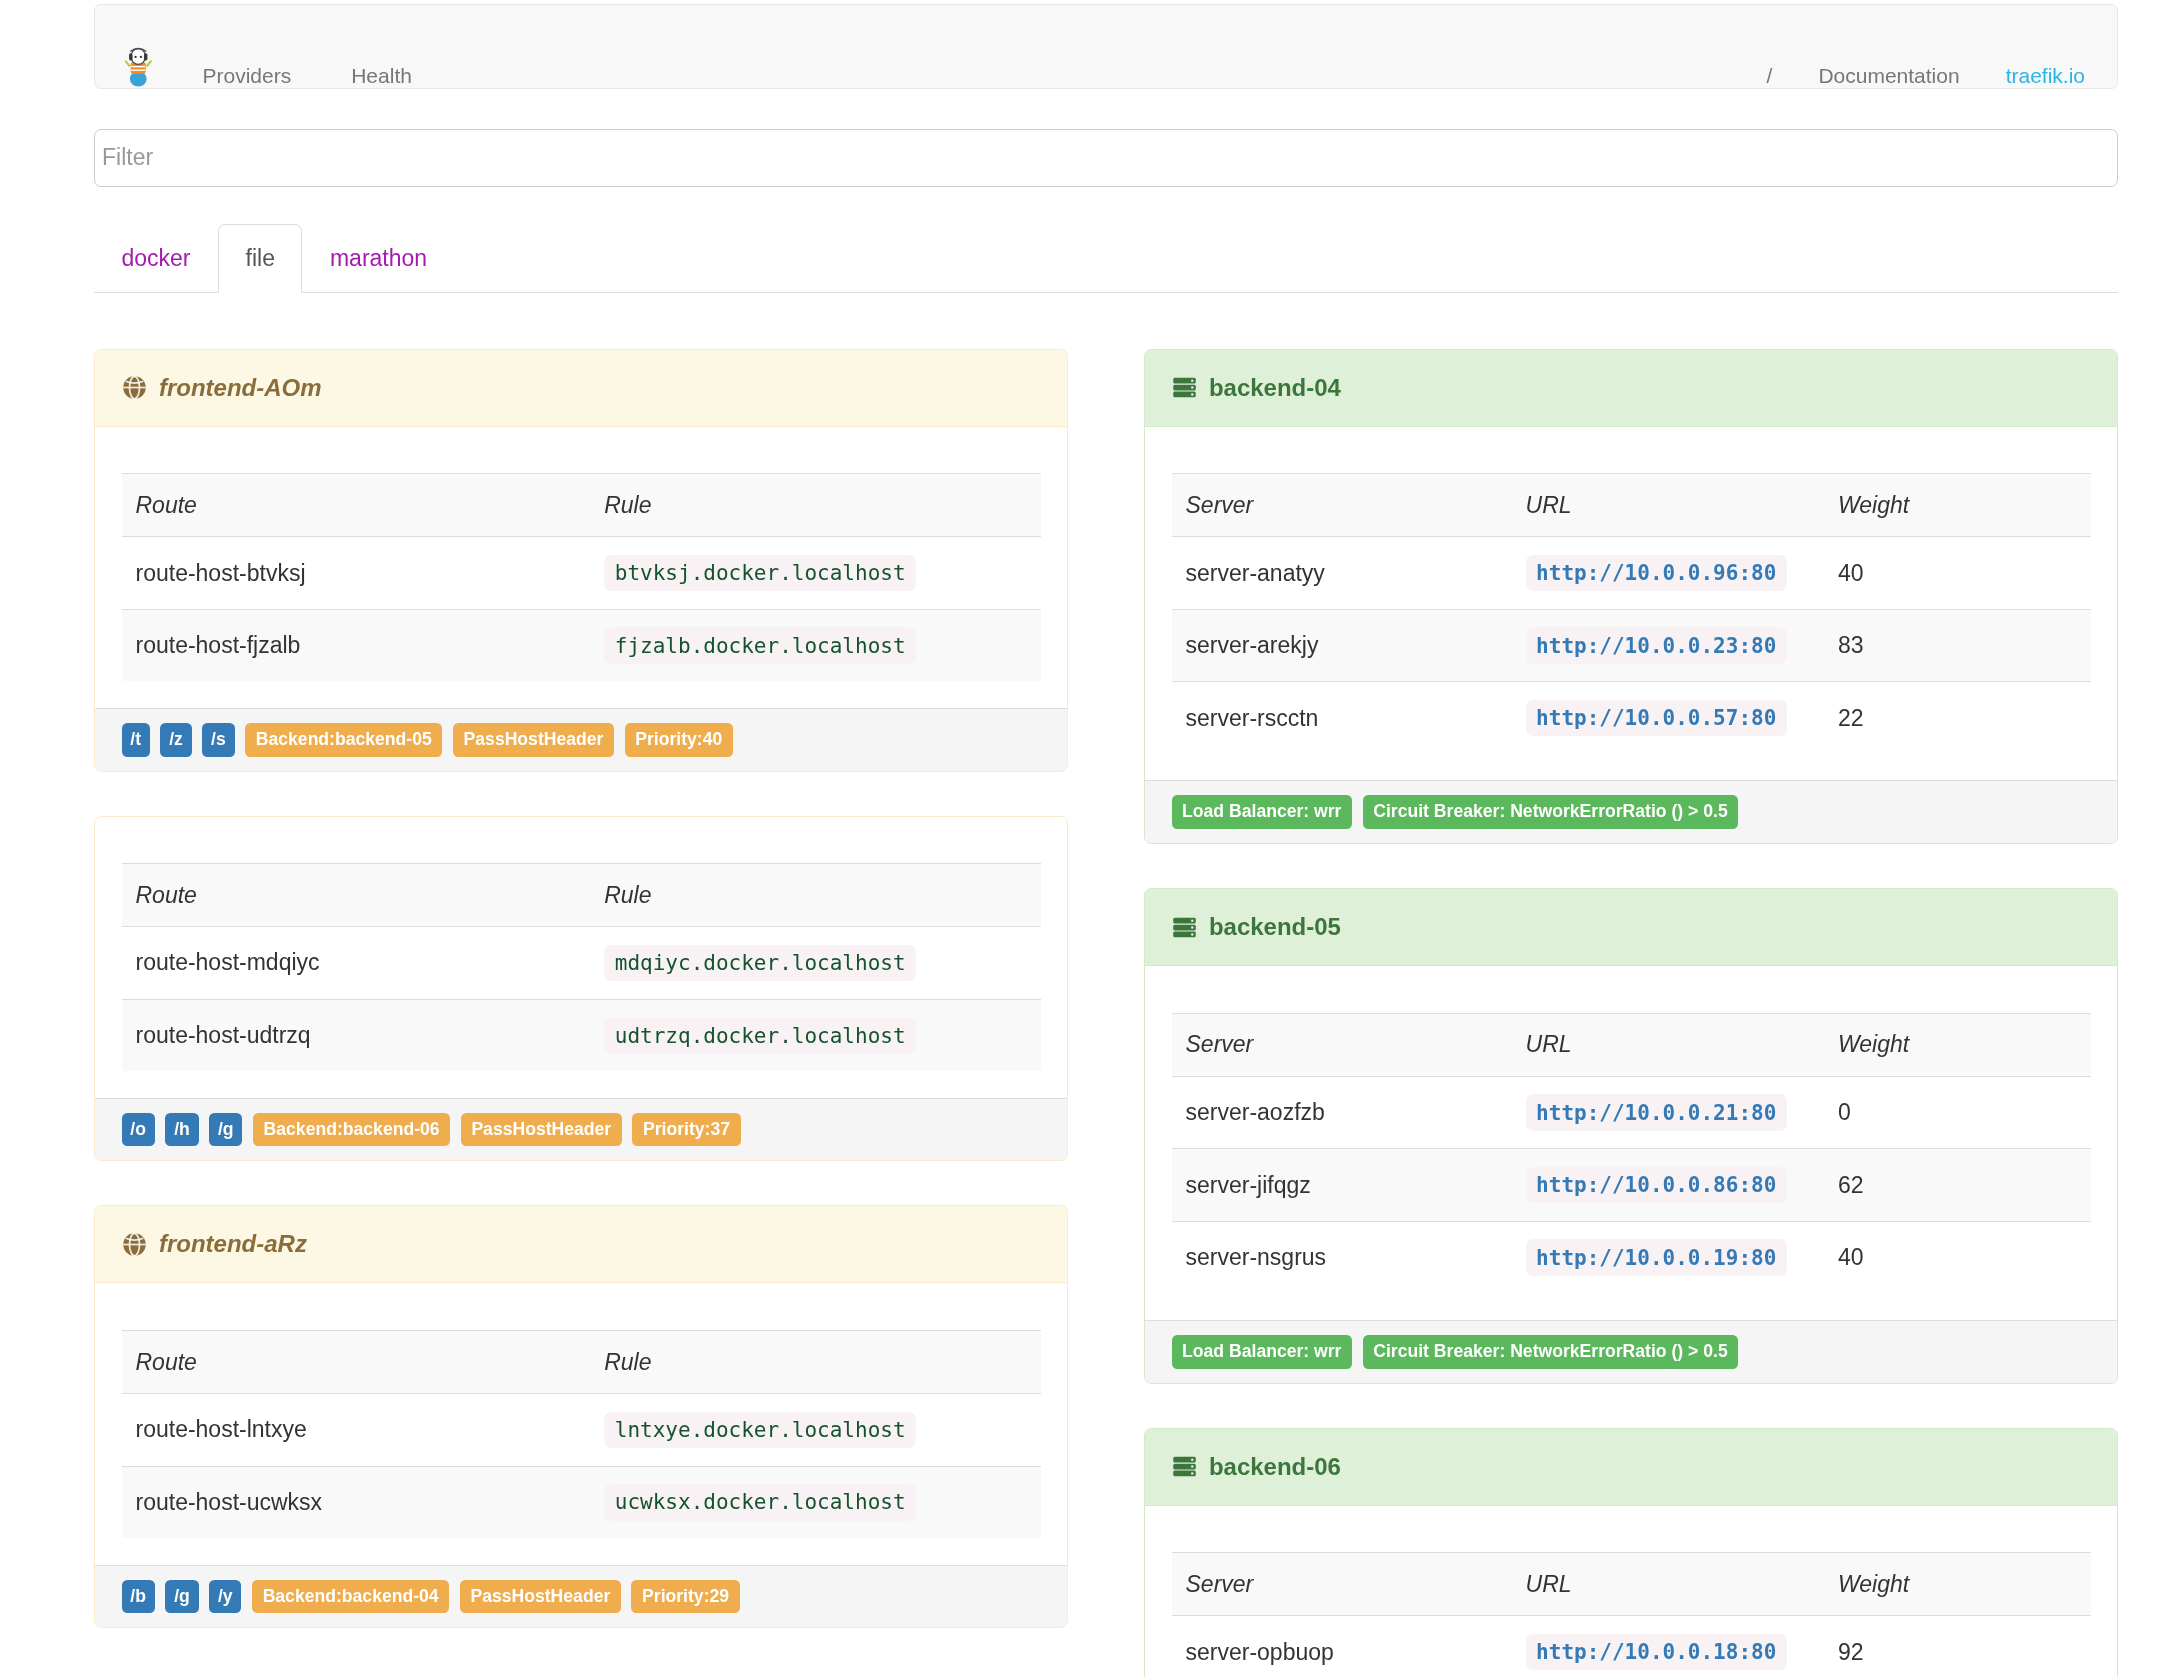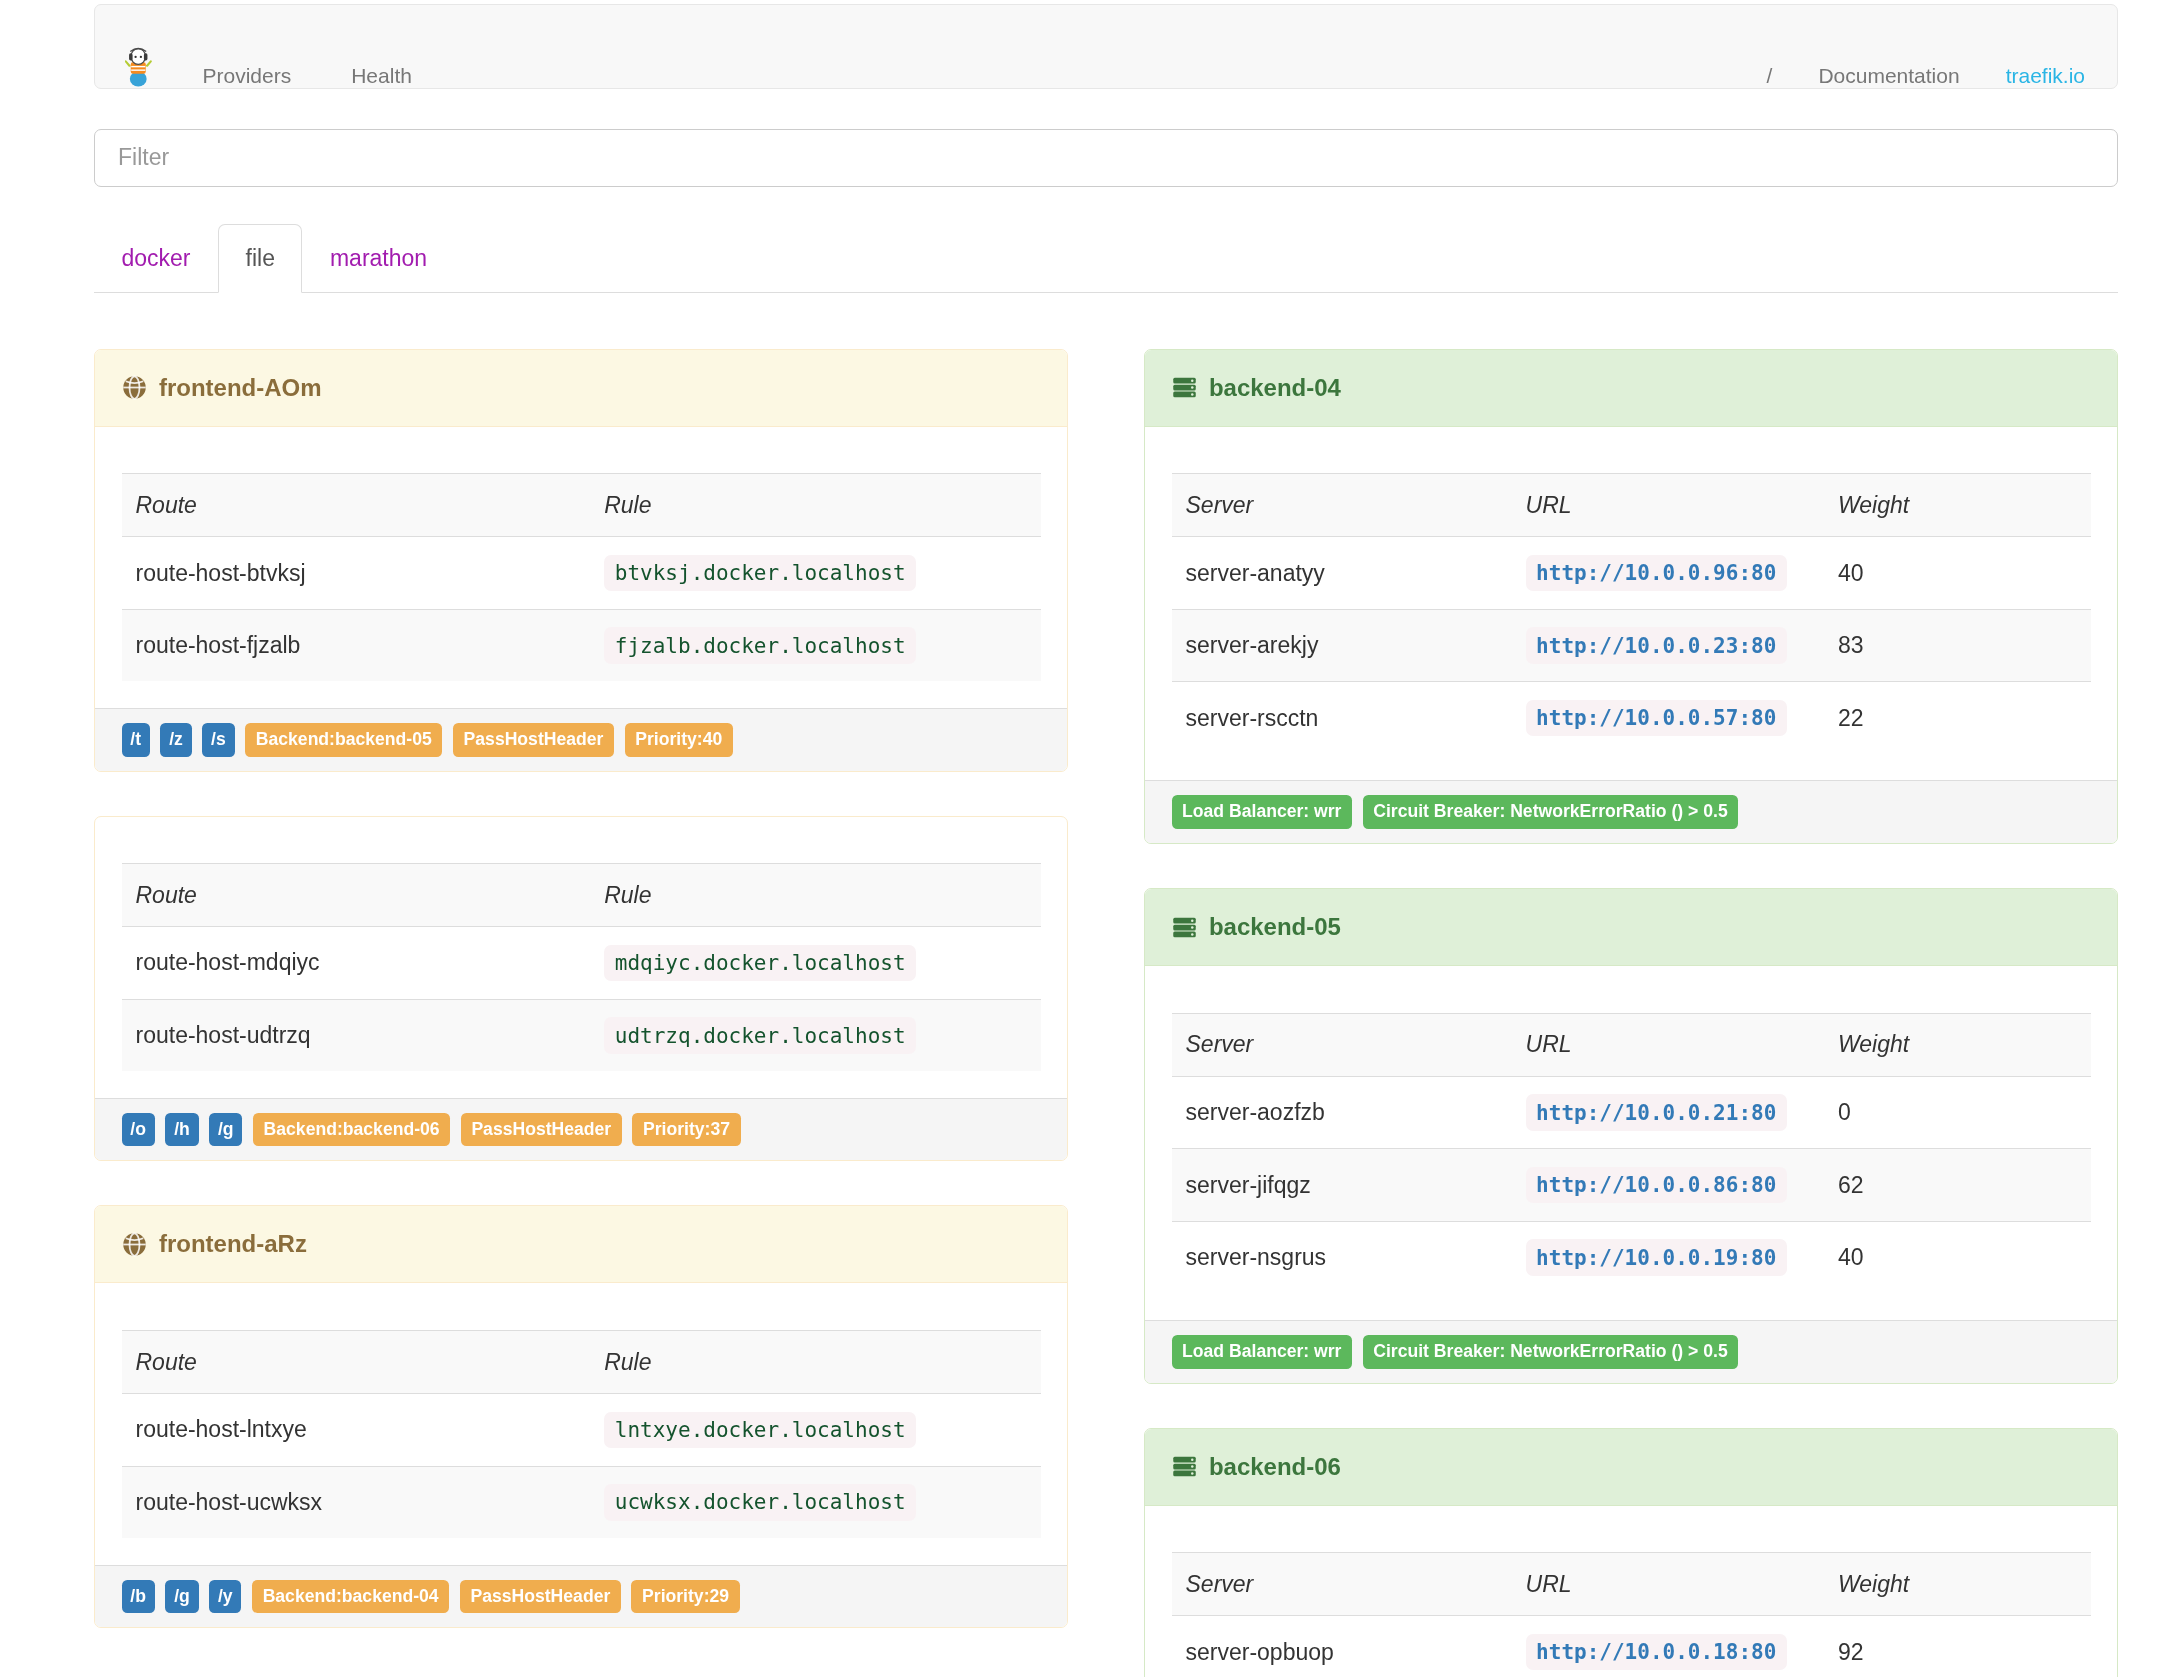--- a/index.html
+++ b/index.html
@@ -21,21 +21,21 @@
   .brand { display:flex; align-items:center; margin-right:51px; }
   .nav-left { display:flex; gap:60px; }
   .nav-right { margin-left:auto; display:flex; gap:46px; align-items:center; }
   .nav-link { color:#777; font-size:21px; text-decoration:none; cursor:pointer; }
   .nav-link.ext { color:#2ab5e5; }
 
   
   .filter-input {
     margin-top:40px; width:100%; height:58px;
     border:0.9px solid #ccc; border-radius:7px;
-    padding:0 23px; font-size:23px; color:#555;
+    padding:0 7px; font-size:23px; color:#555;
     font-family:"Liberation Sans", sans-serif; outline:none; display:block;
   }
   .filter-input::placeholder { color:#999; }
 
   
   .tabs { display:flex; border-bottom:0.9px solid #ddd; margin-top:37px; }
   .tab {
     display:block; padding:20px 26.5px; font-size:23px; color:#a21caf;
     border:0.9px solid transparent; margin-bottom:-0.9px;
     border-radius:7px 7px 0 0; cursor:pointer; text-decoration:none;
@@ -47,21 +47,21 @@
   .col { width:974px; flex:none; }
 
   
   .panel { border:0.9px solid #ddd; border-radius:7px; background:#fff; margin-bottom:44px; }
   .panel-heading {
     padding:24px 26.5px; font-size:24px; font-weight:bold;
     border-radius:6.2px 6.2px 0 0; display:flex; align-items:center; gap:12.4px;
     border-bottom:0.9px solid transparent;
   }
   .panel.warning { border-color:#faebcc; }
-  .panel.warning > .panel-heading { background:#fcf8e3; color:#8a6d3b; border-bottom-color:#faebcc; }
+  .panel.warning > .panel-heading { background:#fcf8e3; color:#8a6d3b; border-bottom-color:#faebcc;font-style:italic; }
   .panel.success { border-color:#d6e9c6; }
   .panel.success > .panel-heading { background:#dff0d8; color:#3c763d; border-bottom-color:#d6e9c6; }
   .panel-body { padding:26.5px;margin-top:20px; }
 
   table { width:100%; border-collapse:collapse; }
   th, td {
     text-align:left; padding:17.6px 14px; font-size:23px; font-weight:400;
     border-top:0.9px solid #ddd; color:#333; vertical-align:middle;
   }
   th { font-style:italic; }

